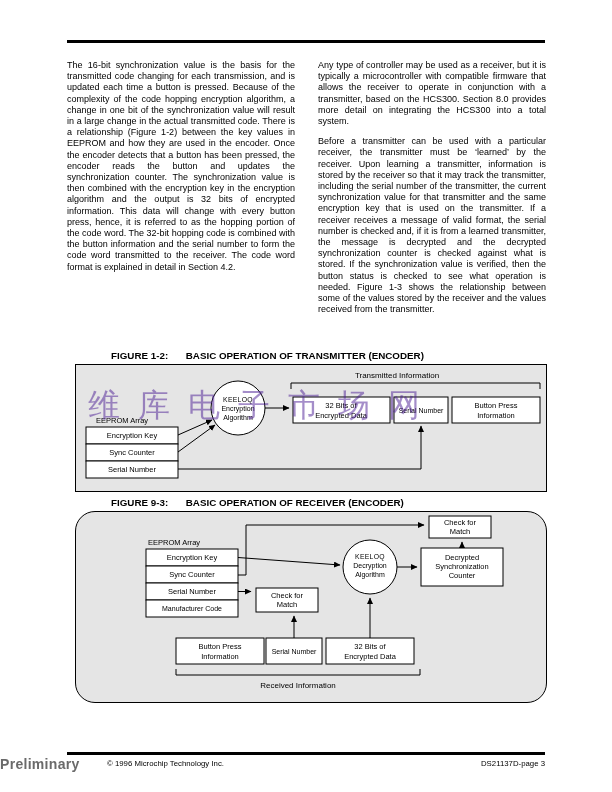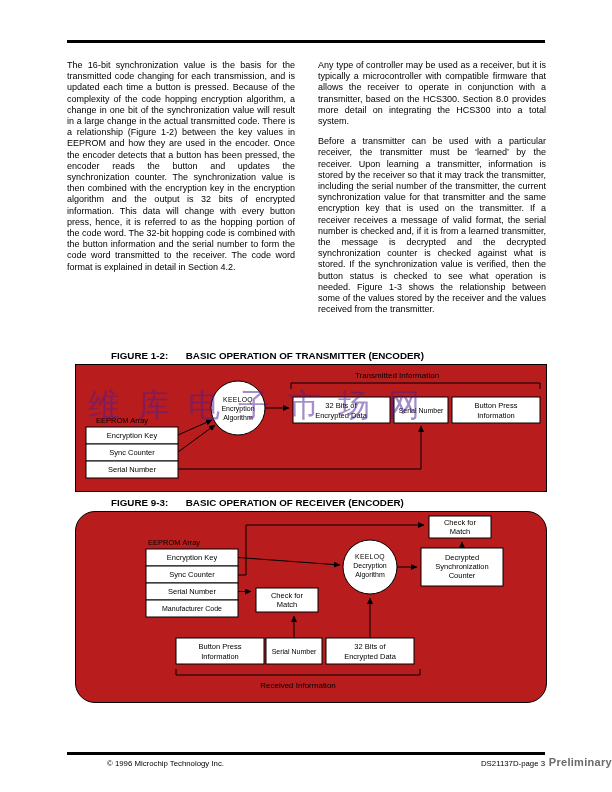--- a/index.html
+++ b/index.html
@@ -18,41 +18,41 @@
     position:absolute;top:60px;width:228px;
     font-size:9px;line-height:11.2px;text-align:justify;
   }
   .col.left{left:67px;}
   .col.right{left:318px;}
   .col p{margin:0 0 9px 0;}
   .figcap{position:absolute;left:67px;font-size:9.8px;font-weight:bold;white-space:nowrap;margin-left:44px;}
   .figcap .cap-label{display:inline-block;width:72px;}
   #figcap2{top:350px;}
   #figcap3{top:497px;}
-  .figbox{position:absolute;left:75px;border:1px solid #000;background:#b91c1c;}
+  .figbox{position:absolute;left:75px;border:1px solid #000;background:#e5e5e5;}
   #fig2{top:364px;width:470px;height:126px;}
   #fig3{top:511px;width:470px;height:190px;border-radius:20px;}
   svg{display:block;}
   svg text{font-family:"Liberation Sans",sans-serif;fill:#000;}
   .t8{font-size:8px;}
   .t75{font-size:7.5px;}
   .t7{font-size:7px;}
   .t65{font-size:6.8px;letter-spacing:.3px;}
   .box{fill:#ffffff;stroke:#000;stroke-width:1;}
   .node{fill:#ffffff;stroke:#000;stroke-width:1;}
   .wire{fill:none;stroke:#000;stroke-width:1;}
   .watermark{
     position:absolute;left:88px;top:384px;
     font-size:32px;letter-spacing:18px;white-space:nowrap;
     color:#4c1d95;opacity:.5;pointer-events:none;z-index:5;
   }
   .footer-left{position:absolute;left:67px;top:759px;font-size:7.8px;margin-left:40px;}
   .footer-center{
-    position:absolute;left:0;right:0;top:756px;text-align:right;
-    font-size:11px;font-weight:bold;color:#6a6a6a;letter-spacing:.3px;
+    position:absolute;left:0;right:0;top:756px;text-align:left;
+    font-size:14px;font-weight:bold;color:#6a6a6a;letter-spacing:.3px;
   }
   .footer-right{position:absolute;right:67px;top:759px;font-size:7.8px;padding-left:40px;}
 </style>
 </head>
 <body>
 
 <div class="page">
 
   <div class="rule top"></div>
 

